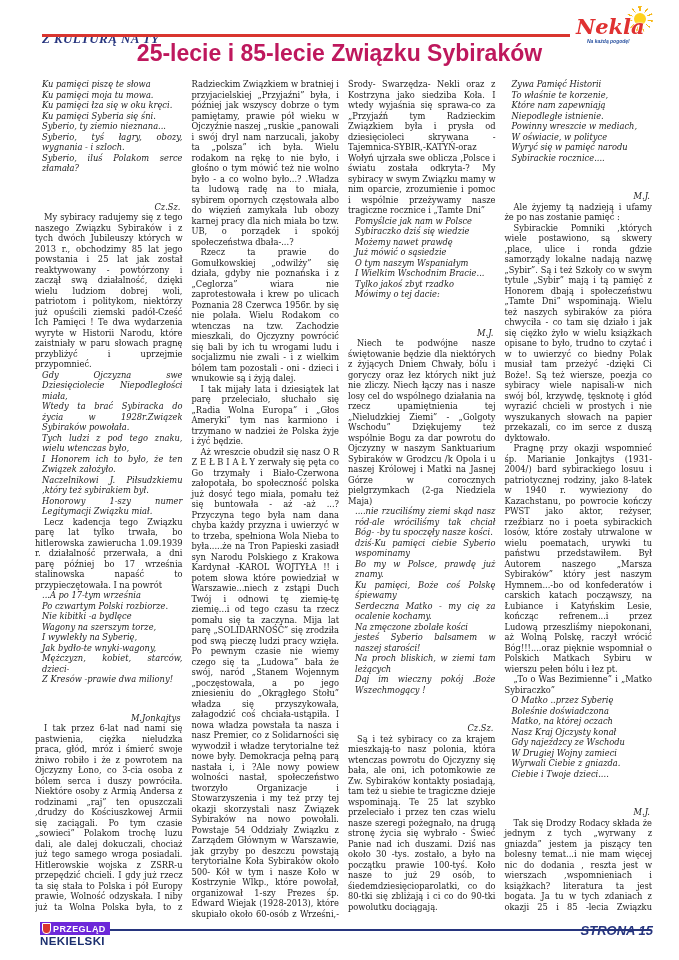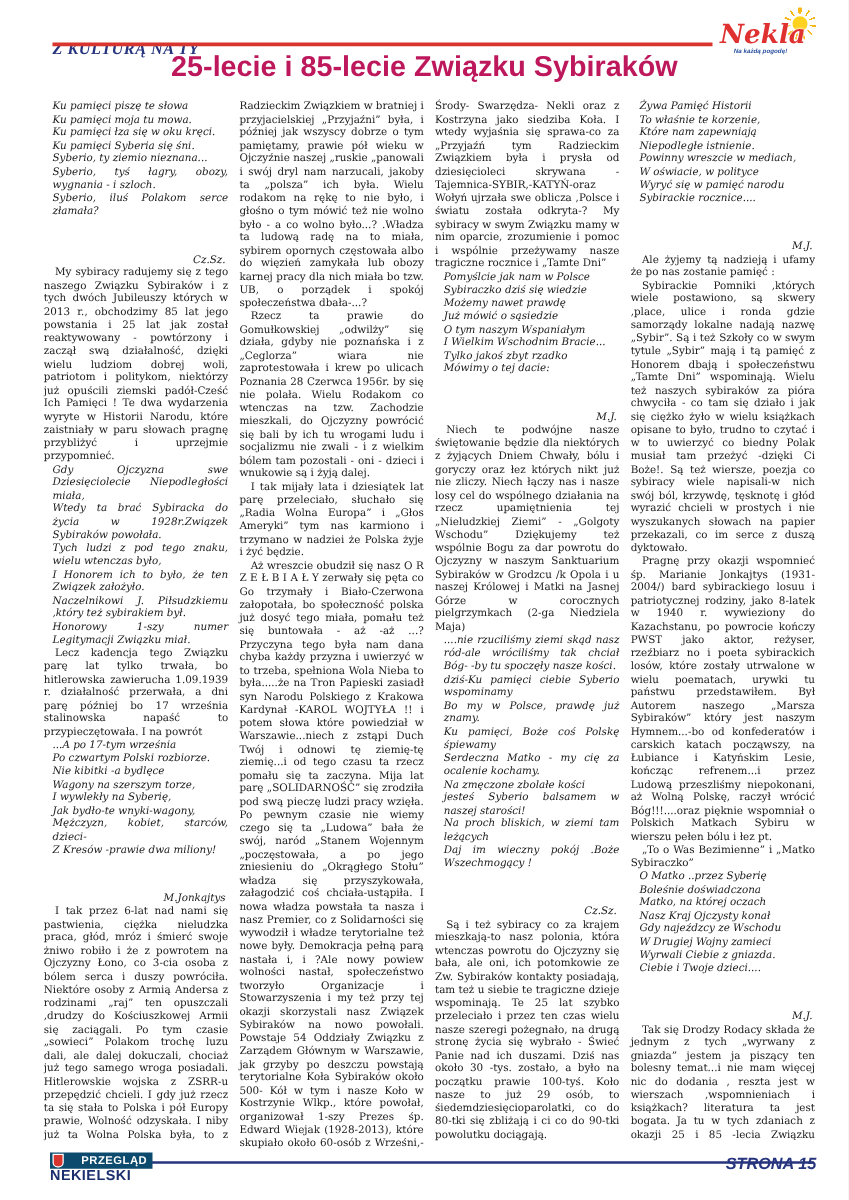--- a/index.html
+++ b/index.html
@@ -27,21 +27,21 @@
         column-count:4;column-gap:9px;text-align:justify;
         font-size:8.3px;line-height:10.5px;hyphens:none;}
   .blk{margin:0;}
   .para{text-indent:9px;}
   .poem{font-style:italic;}
   .poem .pl{display:block;padding-left:7px;}
   .author{display:block;text-align:right;font-style:italic;padding-right:2px;margin-top:28px;}
   
   .rule-blue{position:absolute;left:42px;top:929px;width:609px;height:2px;background:#27357e;}
   .brand{position:absolute;left:40px;top:922px;}
-  .brand-top{display:flex;align-items:flex-start;gap:14px;background:#0c4a6e;padding:1px 4px 1px 2px;width:max-content;}
+  .brand-top{display:flex;align-items:center;gap:2px;background:#6d28d9;padding:1px 4px 1px 2px;width:max-content;}
   .shield{display:inline-block;width:7px;height:9px;background:#d9352f;border:1px solid #fff;
           border-radius:0 0 4px 4px;}
   .brand-name{color:#ffffff;font-family:"Liberation Sans",sans-serif;font-weight:bold;font-size:9px;letter-spacing:.4px;}
   .brand-bottom{color:#1b2f6e;font-family:"Liberation Sans",sans-serif;font-weight:bold;font-size:11.5px;letter-spacing:.4px;}
   .pageno{position:absolute;right:26px;top:923px;font-family:"Liberation Sans",sans-serif;
           font-weight:bold;font-style:italic;font-size:13px;color:#27357e;}
 </style>
 </head>
 <body>
 

